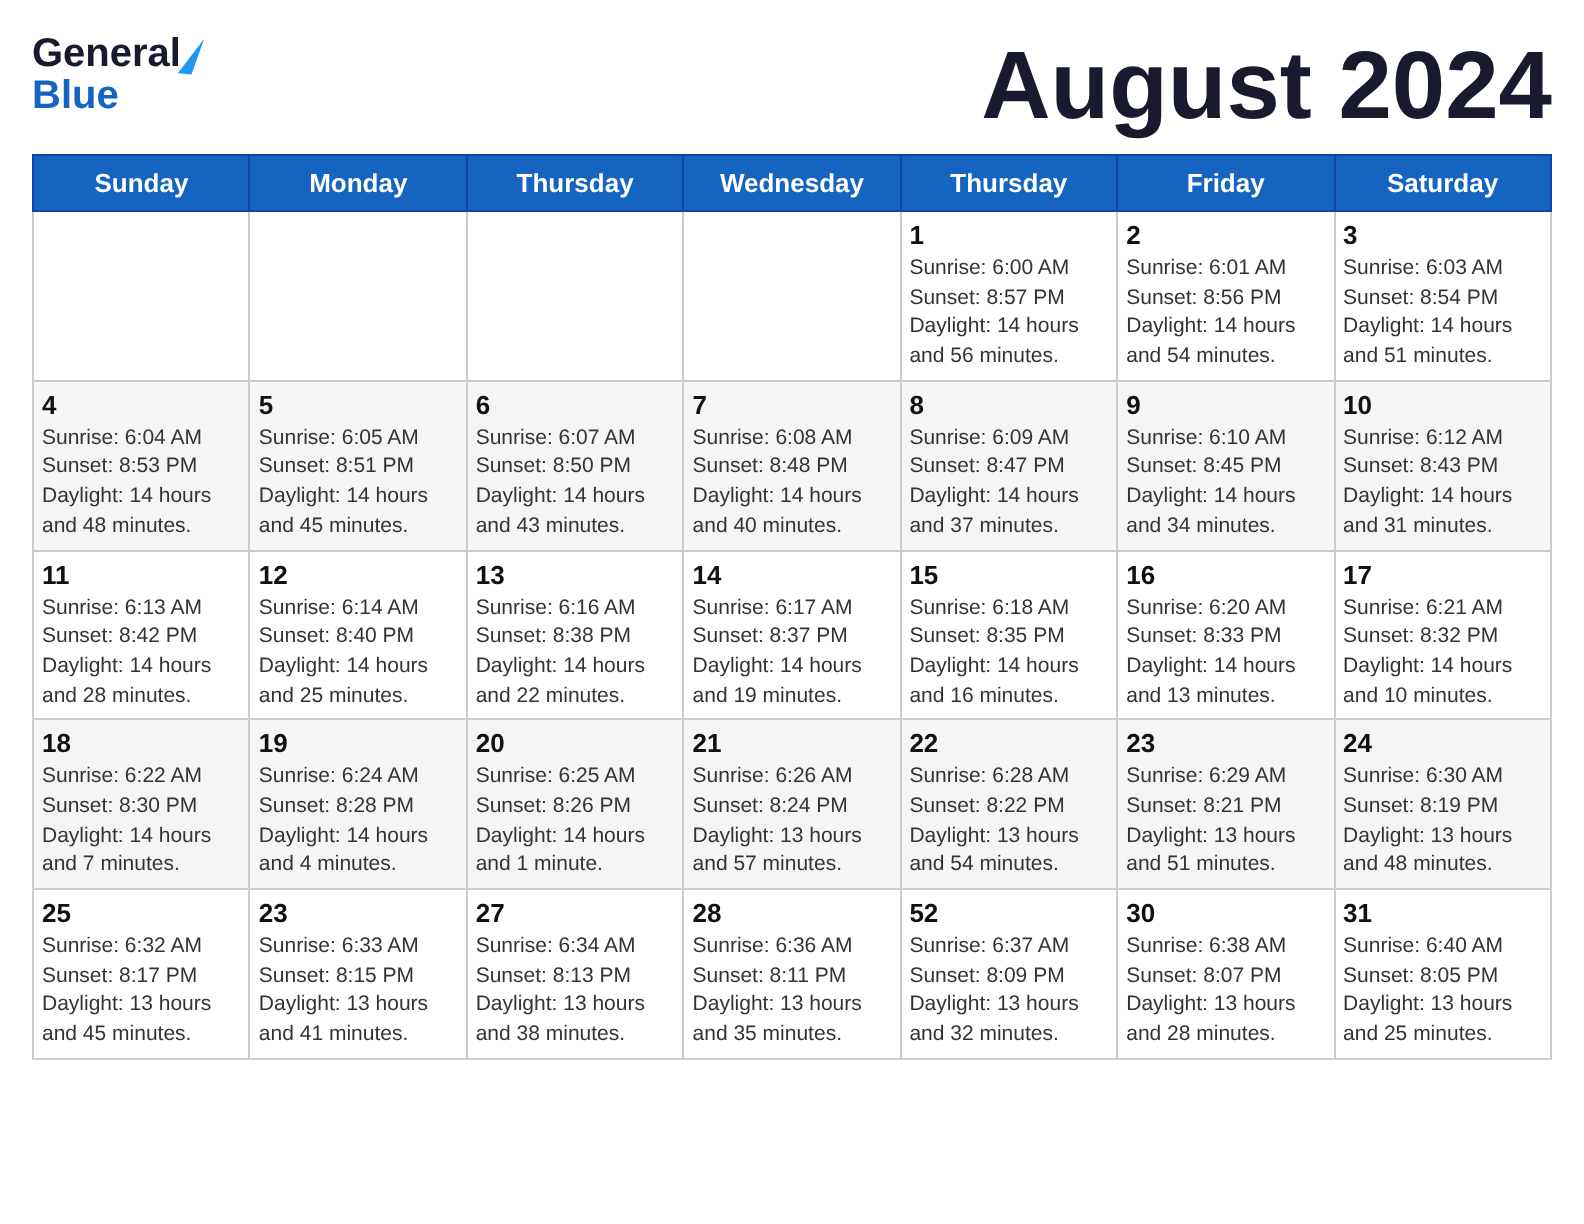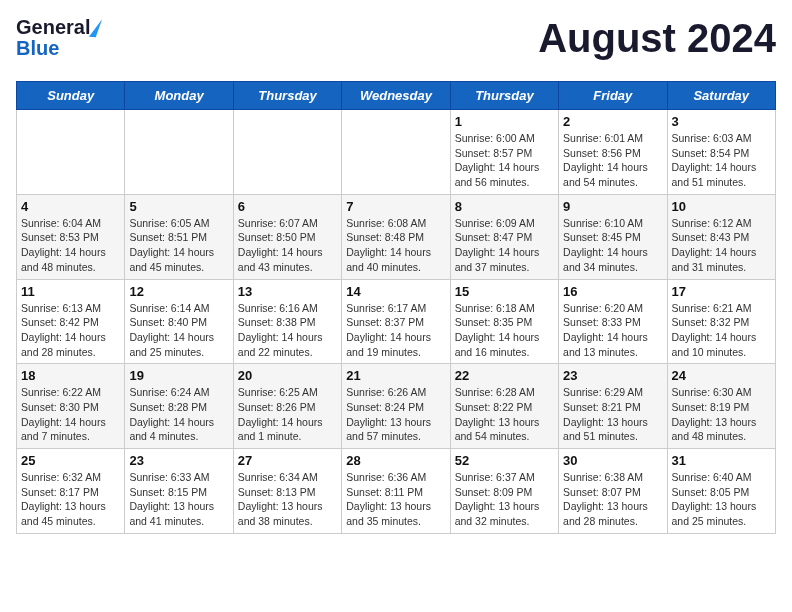--- a/index.html
+++ b/index.html
@@ -7,52 +7,51 @@
       font-family: Arial, sans-serif;
       background: #fff;
       width: 792px;
       min-height: 612px;
       padding: 16px;
     }
     .header-area {
       display: flex;
       justify-content: space-between;
       align-items: flex-start;
-      margin-bottom: 20px;
+      margin-bottom: 6px;
     }
     .logo {
       display: flex;
       flex-direction: column;
       align-items: flex-start;
     }
     .title-area {
       text-align: right;
     }
     .main-title {
-      font-size: 40px;
+      font-size: 48px;
       font-weight: bold;
       color: #1a1a2e;
     }
     .subtitle {
       font-size: 16px;
       color: #333;
     }
     .calendar {
       width: 100%;
       border-collapse: collapse;
       font-size: 11px;
     }
     .calendar th {
       background-color: #1565c0;
       color: #fff;
       text-align: center;
       padding: 6px 4px;
       font-size: 13px;
       border: 1px solid #0d47a1;
-      font-style: italic;
     }
     .calendar td {
       border: 1px solid #ccc;
       vertical-align: top;
       padding: 4px;
       width: calc(100% / 7);
       min-height: 80px;
       background: #fff;
     }
     .calendar tr:nth-child(even) td {

